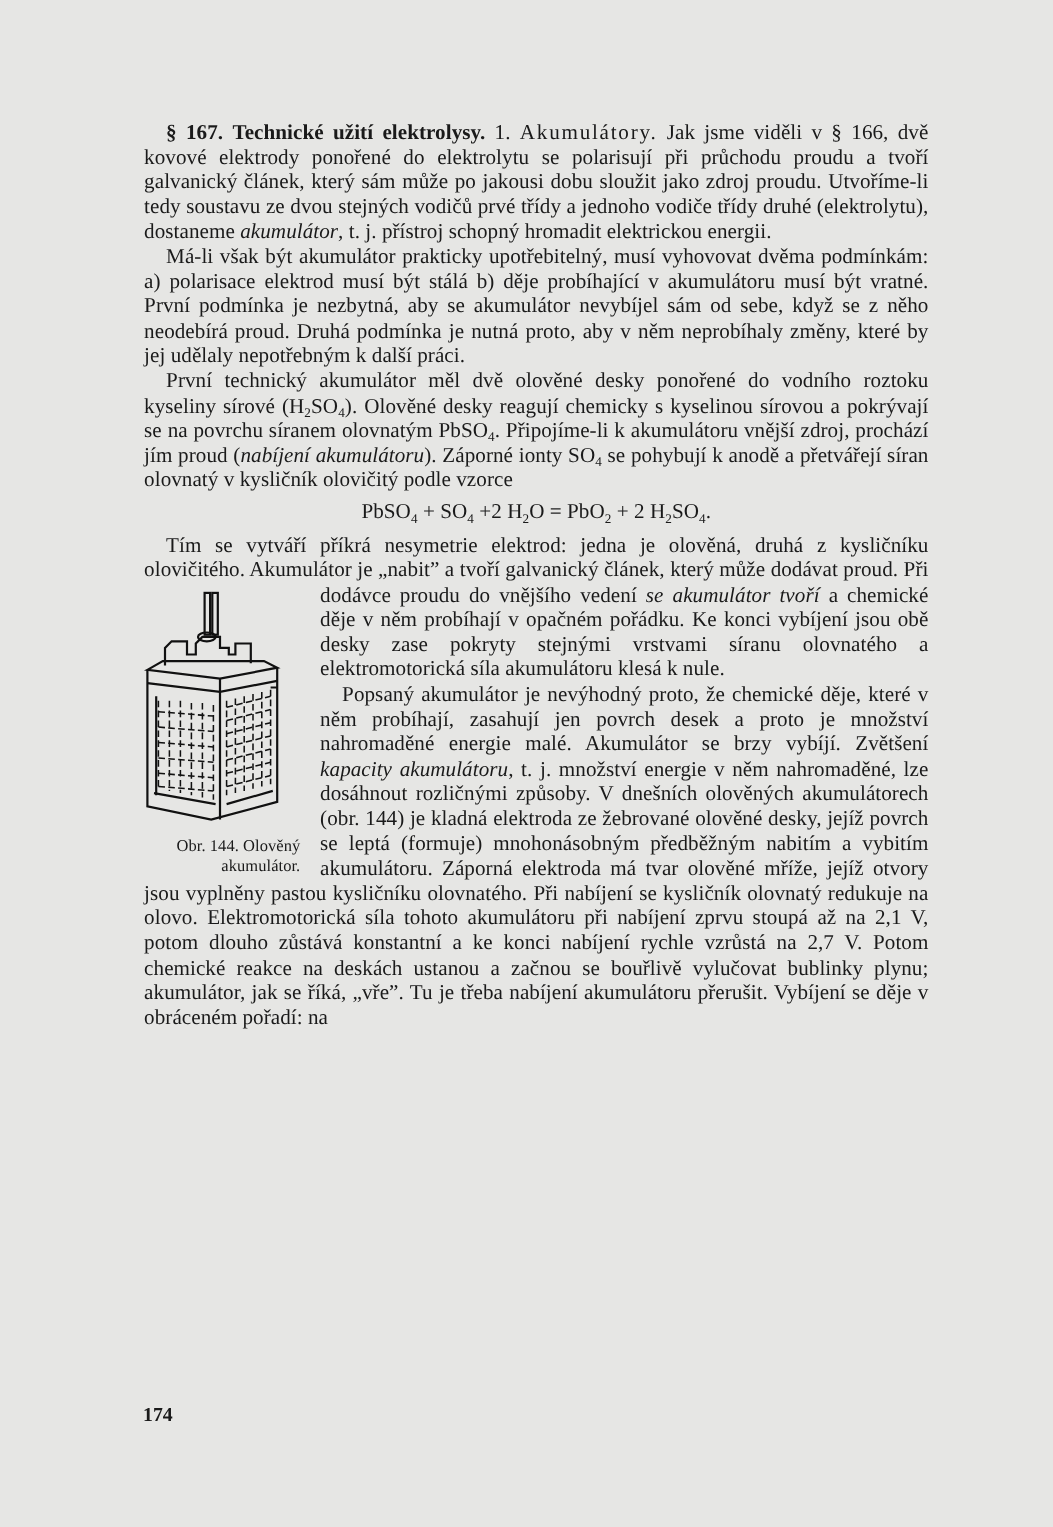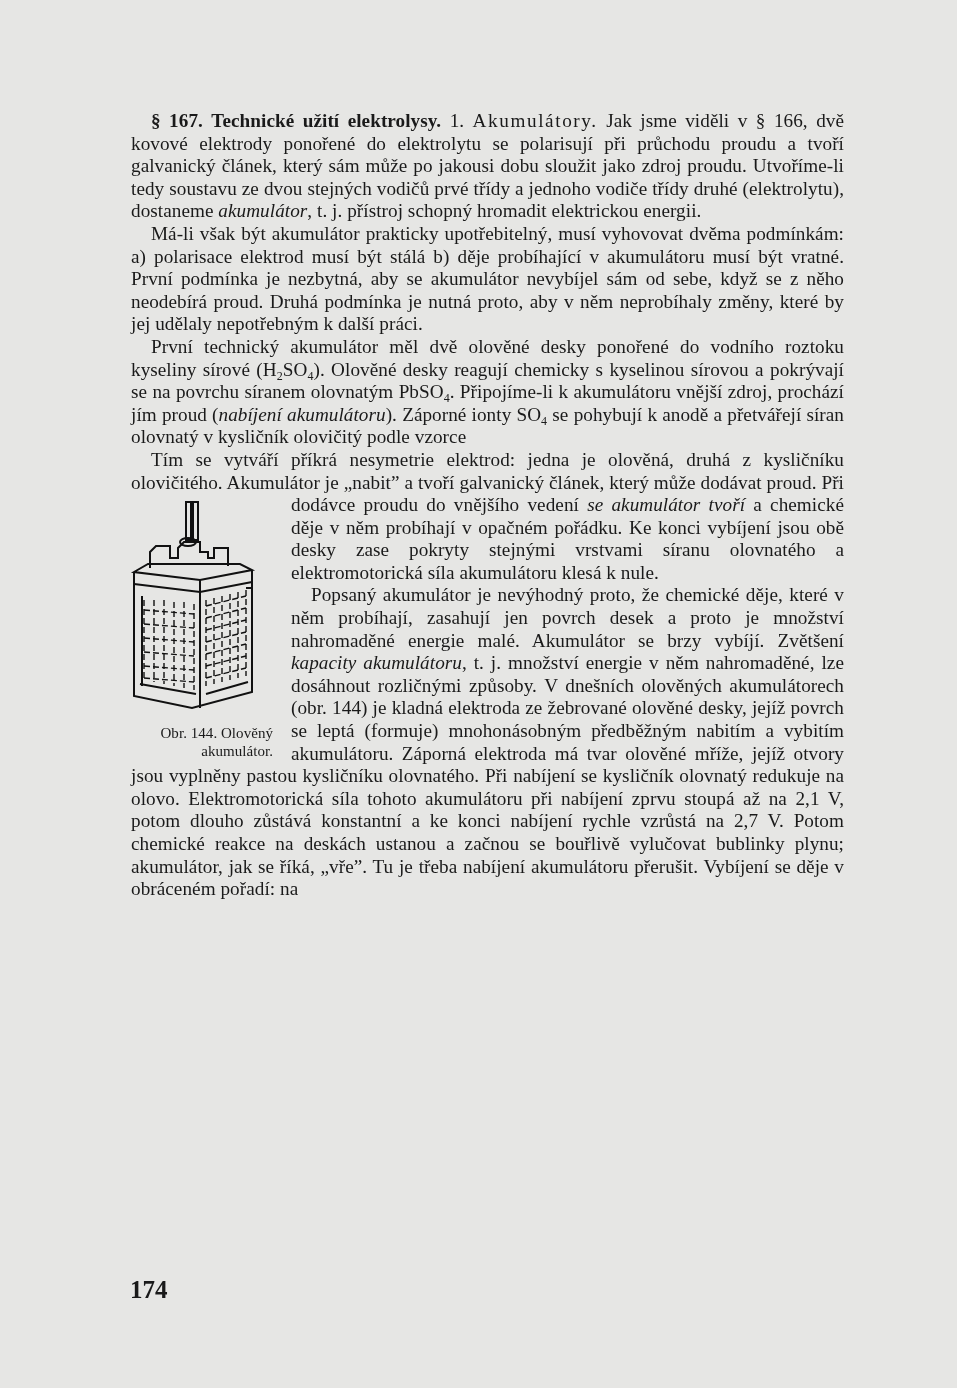--- a/index.html
+++ b/index.html
@@ -39,36 +39,37 @@
   .figure svg { display: block; margin: 0 auto; }
   .caption {
     font-size: 15px;
     line-height: 18px;
     margin-top: 8px;
     text-indent: 0;
   }
   .pagenum {
     position: absolute;
     left: 130px; top: 1276px;
-    font-size: 25px;
+    font-size: 18px;
     font-family: "Liberation Serif", serif;
     font-weight: bold;
   }
 </style>
 </head>
 <body>
 
 <div class="page">
 
   <p><span class="b">§ 167.</span> <span class="b">Technické užití elektrolysy.</span> <span>1.</span> <span class="sp">Akumulátory.</span><span> Jak jsme viděli v § 166, dvě kovové elektrody ponořené do elektrolytu se polarisují při průchodu proudu a tvoří galvanický článek, který sám může po jakousi dobu sloužit jako zdroj proudu. Utvoříme-li tedy soustavu ze dvou stejných vodičů prvé třídy a jednoho vodiče třídy druhé (elektrolytu), dostaneme </span><span class="i">akumulátor</span><span>, t. j. přístroj schopný hromadit elektrickou energii.</span></p>
 
   <p>Má-li však být akumulátor prakticky upotřebitelný, musí vyhovovat dvěma podmínkám: a) polarisace elektrod musí být stálá b) děje probíhající v akumulátoru musí být vratné. První podmínka je nezbytná, aby se akumulátor nevybíjel sám od sebe, když se z něho neodebírá proud. Druhá podmínka je nutná proto, aby v něm neprobíhaly změny, které by jej udělaly nepotřebným k další práci.</p>
 
   <p><span>První technický akumulátor měl dvě olověné desky ponořené do vodního roztoku kyseliny sírové (H</span><sub>2</sub><span>SO</span><sub>4</sub><span>). Olověné desky reagují chemicky s kyselinou sírovou a pokrývají se na povrchu síranem olovnatým PbSO</span><sub>4</sub><span>. Připojíme-li k akumulátoru vnější zdroj, prochází jím proud (</span><span class="i">nabíjení akumulátoru</span><span>). Záporné ionty SO</span><sub>4</sub><span> se pohybují k anodě a přetvářejí síran olovnatý v kysličník olovičitý podle vzorce</span></p>
 
+  <div class="formula" id="formula-1"><span>PbSO</span><sub>4</sub><span> + SO</span><sub>4</sub><span> +2 H</span><sub>2</sub><span>O = PbO</span><sub>2</sub><span> + 2 H</span><sub>2</sub><span>SO</span><sub>4</sub><span>.</span></div>
 
 
 
   <p><span>Tím se vytváří příkrá nesymetrie elektrod: jedna je olověná, druhá z kysličníku olovičitého. Akumulátor je „nabit” a tvoří galvanický článek, který může dodávat proud. Při dodávce proudu do vnějšího vedení </span><span class="i">se akumulátor tvoří</span><span class="figure">
         <svg width="130" height="220" viewBox="0 0 130 220">
       <g fill="none" stroke="#111" stroke-width="2">
         <rect x="58" y="6" width="5" height="38"></rect>
         <rect x="65" y="6" width="5" height="38"></rect>
         <path d="M22 72 L22 56 L28 50 L42 50 L42 62 L50 62 L50 52 L56 46 L72 46 L72 56 L80 56 L80 62 L86 62 L86 52 L100 52 L100 70"></path>
         <ellipse cx="60" cy="46" rx="8" ry="4"></ellipse>

